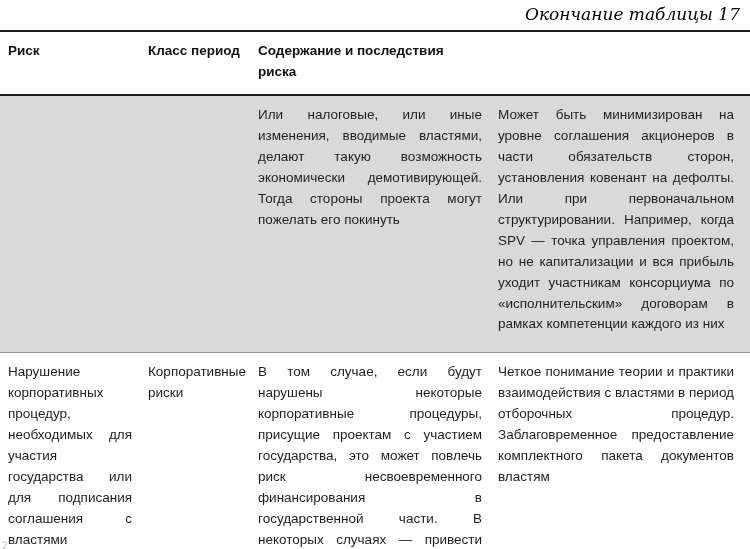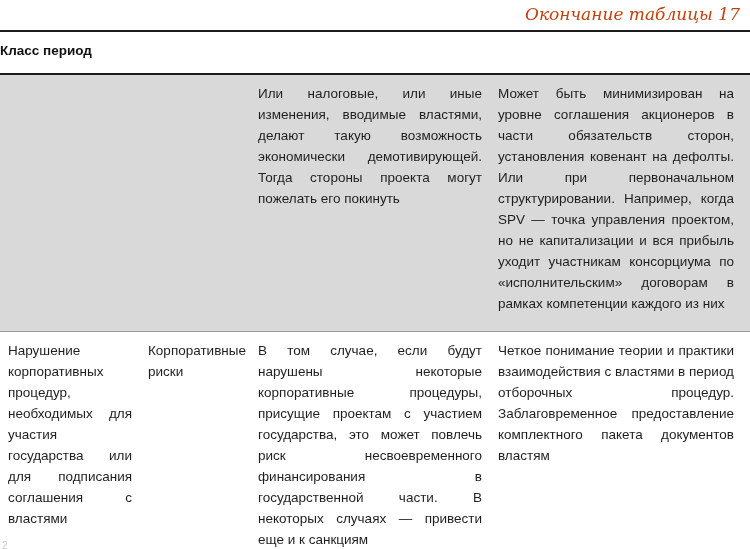--- a/index.html
+++ b/index.html
@@ -16,21 +16,21 @@
     position: relative;
     width: 750px;
     height: 549px;
     box-sizing: border-box;
   }
   .caption {
     text-align: right;
     font-family: "DejaVu Serif", serif;
     font-style: italic;
     font-size: 17px;
-    color: #c2410c;
+    color: #000000;
     padding: 4px 10px 6px 0;
     line-height: 1.2;
   }
   .table {
     border-top: 2px solid #1c1c1c;
     border-bottom: 2px solid #1c1c1c;
   }
   .grid-row {
     display: grid;
     grid-template-columns: 148px 110px 240px auto;
@@ -80,21 +80,23 @@
 </head>
 <body>
 
 <div class="page">
 
   <div class="caption">Окончание таблицы 17</div>
 
   <div class="table">
 
     <div class="grid-row header-row">
+      <div class="cell c1">Риск</div>
       <div class="cell">Класс период</div>
+      <div class="cell">Содержание и последствия риска</div>
     </div>
 
     <div class="grid-row body-row row-0 shaded">
       <div class="cell c1 justify"></div>
       <div class="cell"></div>
       <div class="cell justify">Или налоговые, или иные изменения, вводимые властями, делают такую возможность экономически демотивирующей. Тогда стороны проекта могут пожелать его покинуть</div>
       <div class="cell justify">Может быть минимизирован на уровне соглашения акционеров в части обязательств сторон, установления ковенант на дефолты. Или при первоначальном структурировании. Например, когда SPV — точка управления проектом, но не капитализации и вся прибыль уходит участникам консорциума по «исполнительским» договорам в рамках компетенции каждого из них</div>
     </div>
 
     <div class="grid-row body-row row-1">

